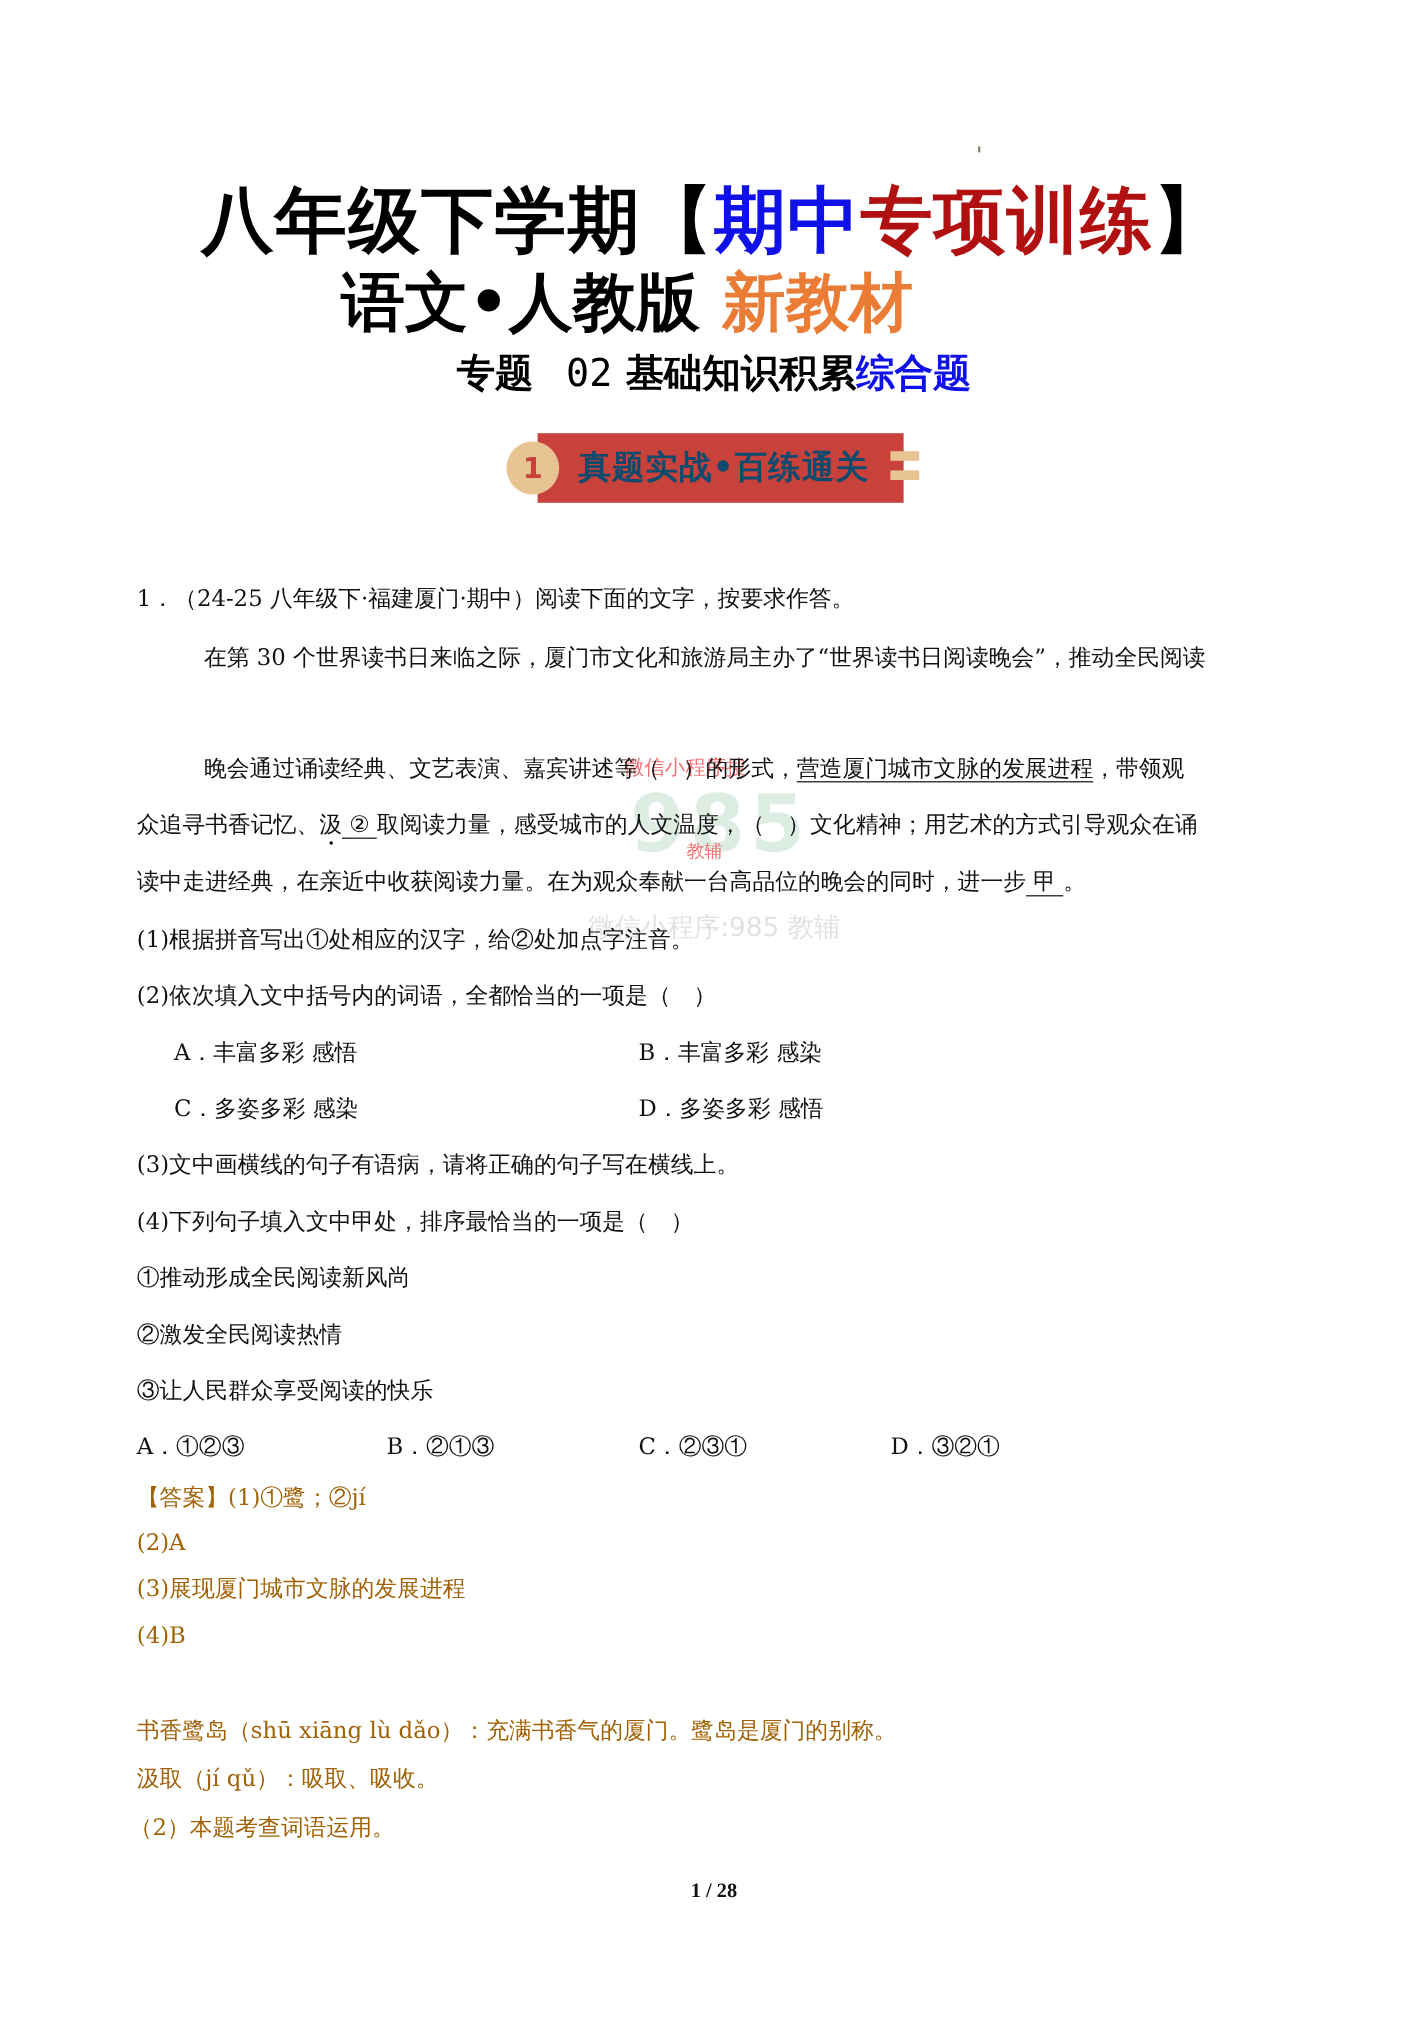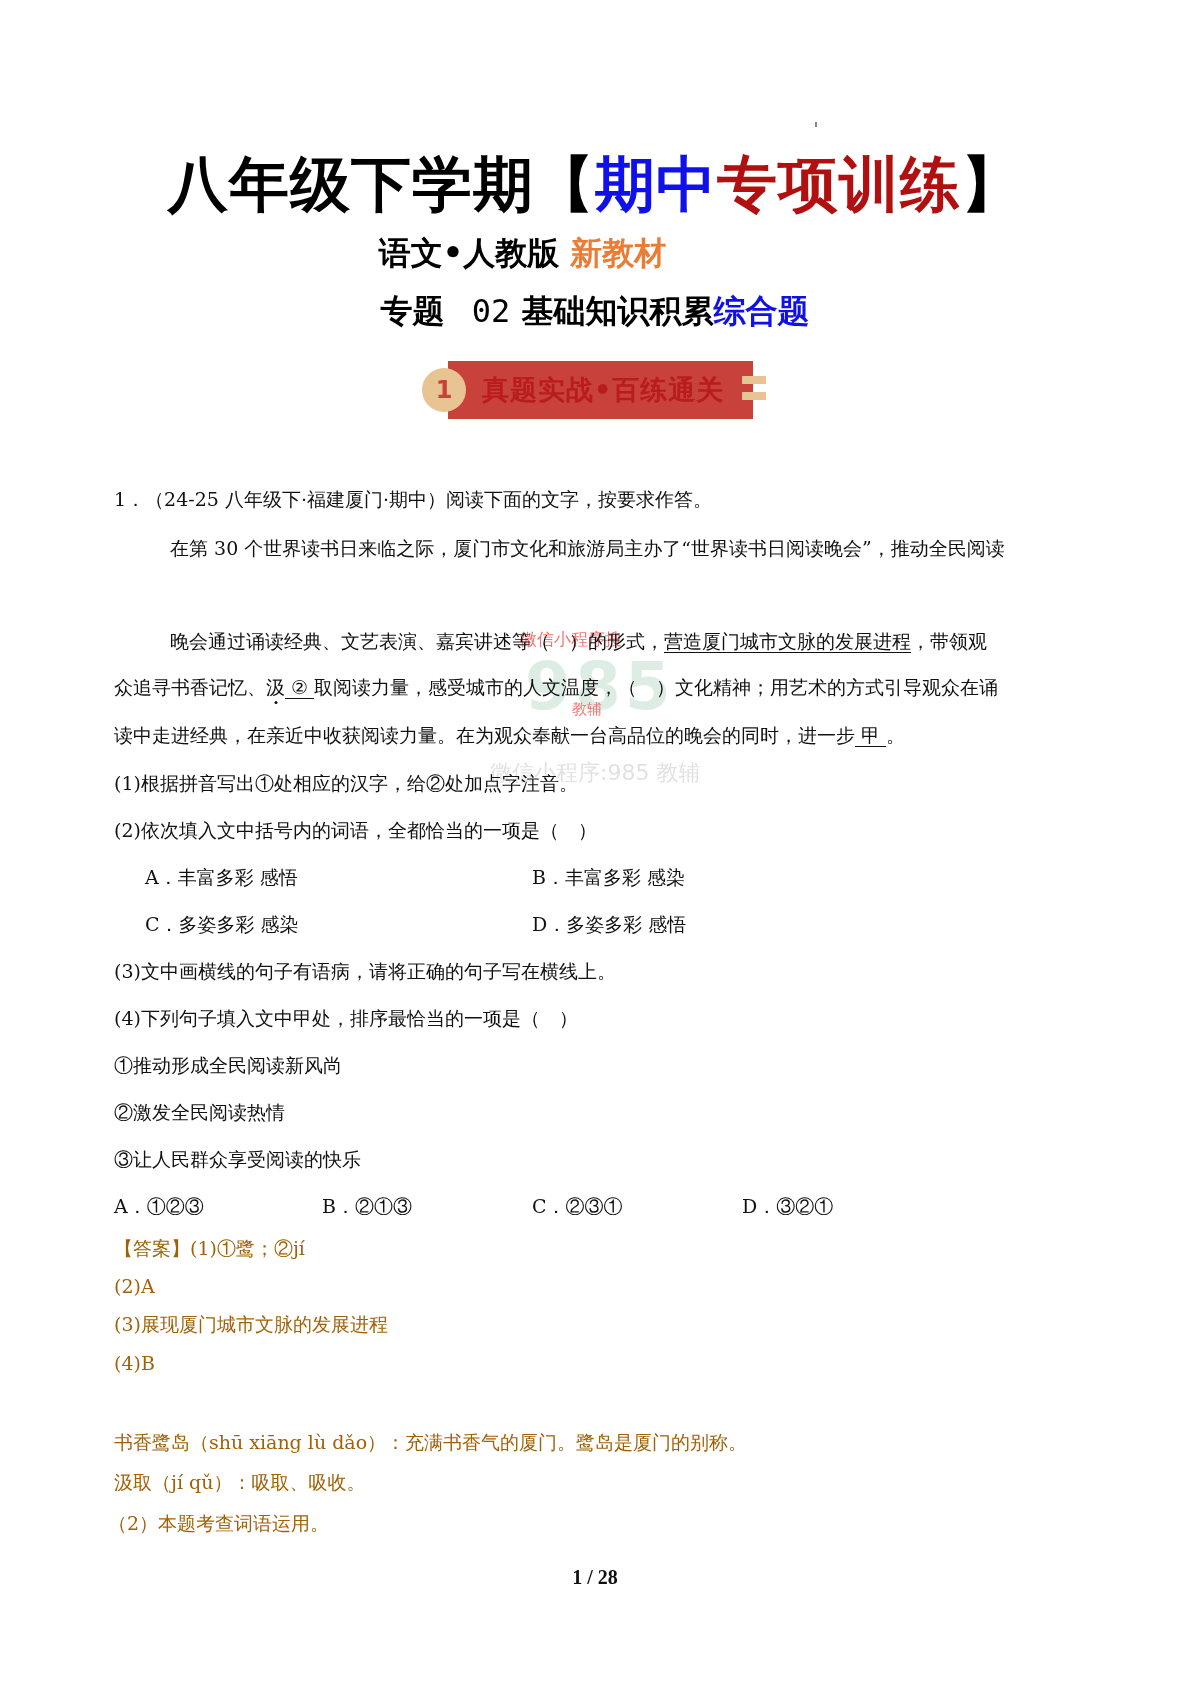--- a/index.html
+++ b/index.html
@@ -10,54 +10,54 @@
   .speck { position: absolute; left: 815px; top: 122px; width: 2px; height: 5px; background: #8a8a7a; }
 
   .title-main { position: absolute; top: 148px; left: 0; width: 1190px; text-align: center;
     font-family: "DejaVu Sans", "Liberation Sans", sans-serif; font-weight: bold; font-size: 60px;
     letter-spacing: 1px; line-height: 72px; color: #000; }
   .c-blue { color: #1010e8; }
   .c-red { color: #b01010; }
   .c-orange { color: #ea7c35; }
 
   .title-sub { position: absolute; top: 224px; left: 0; width: 1045px; text-align: center;
-    font-family: "DejaVu Sans", "Liberation Sans", sans-serif; font-weight: bold; font-size: 32px;
+    font-family: "DejaVu Sans", "Liberation Sans", sans-serif; font-weight: bold; font-size: 53px;
     line-height: 58px; color: #000; }
   .title-topic { position: absolute; top: 290px; left: 0; width: 1190px; text-align: center;
     font-family: "DejaVu Sans", "Liberation Sans", sans-serif; font-weight: bold; font-size: 32px;
     line-height: 42px; color: #000; }
   .title-topic .num { font-family: "DejaVu Sans Mono", "Liberation Mono", monospace; font-weight: normal; margin-left: 16px; }
 
   .banner { position: absolute; left: 420px; top: 358px; width: 345px; height: 64px; }
   .banner-bar { position: absolute; left: 28px; top: 3px; width: 305px; height: 58px; background: #c8413a; }
   .banner-circle { position: absolute; left: 2px; top: 10px; width: 44px; height: 44px; border-radius: 50%;
     background: #e8c493; color: #c8413a; font-family: "DejaVu Sans", "Liberation Sans", sans-serif;
     font-weight: bold; font-size: 24px; text-align: center; line-height: 44px; }
-  .banner-text { position: absolute; left: 62px; top: 3px; height: 58px; line-height: 58px; color: #b91c1c;
+  .banner-text { position: absolute; left: 62px; top: 3px; height: 58px; line-height: 58px; color: #0c4a6e;
     font-family: "DejaVu Serif", "Liberation Serif", serif; font-weight: bold; font-size: 27px; letter-spacing: 1px; }
   .banner-tab { position: absolute; left: 322px; width: 24px; height: 8px; background: #e8c493; }
 
   .line { position: absolute; left: 114px; font-size: 19px; line-height: 26px; white-space: nowrap; }
   .indent { left: 170px; }
   .opt { position: absolute; font-size: 19px; line-height: 26px; white-space: nowrap; }
   .red { color: #a16207; }
   .u { text-decoration: underline; text-underline-offset: 4px; }
   .dot-under { position: relative; }
   .dot-under::after { content: ""; position: absolute; left: 50%; bottom: -6px; width: 3px; height: 3px;
     border-radius: 50%; background: #111; transform: translateX(-50%); }
   .blank { display: inline-block; border-bottom: 1px solid #111; padding: 0 6px; line-height: 22px; }
 
   .wm { position: absolute; color: #ef4444; opacity: 0.75; font-family: "DejaVu Sans", "Liberation Sans", sans-serif; white-space: nowrap; }
   .wm-top { left: 520px; top: 628px; font-size: 17px; }
   .wm-logo { left: 525px; top: 648px; font-size: 66px; font-weight: bold; color: #d4e8dc; letter-spacing: 4px; }
   .wm-mid { left: 572px; top: 700px; font-size: 15px; }
   .wm-bottom { left: 490px; top: 758px; font-size: 22px; color: #d8d8d8; }
 
   .footer { position: absolute; top: 1566px; left: 0; width: 1190px; text-align: center;
-    font-family: "Liberation Serif", "DejaVu Serif", serif; font-weight: bold; font-size: 20px; }
+    font-family: "Liberation Serif", "DejaVu Serif", serif; font-weight: bold; font-size: 17px; }
 </style>
 </head>
 <body>
 
 <div class="page">
 
   <div class="speck"></div>
 
   <div class="title-main">
     <span>八年级下学期【</span><span class="c-blue">期中</span><span class="c-red">专项训练</span><span>】</span>

